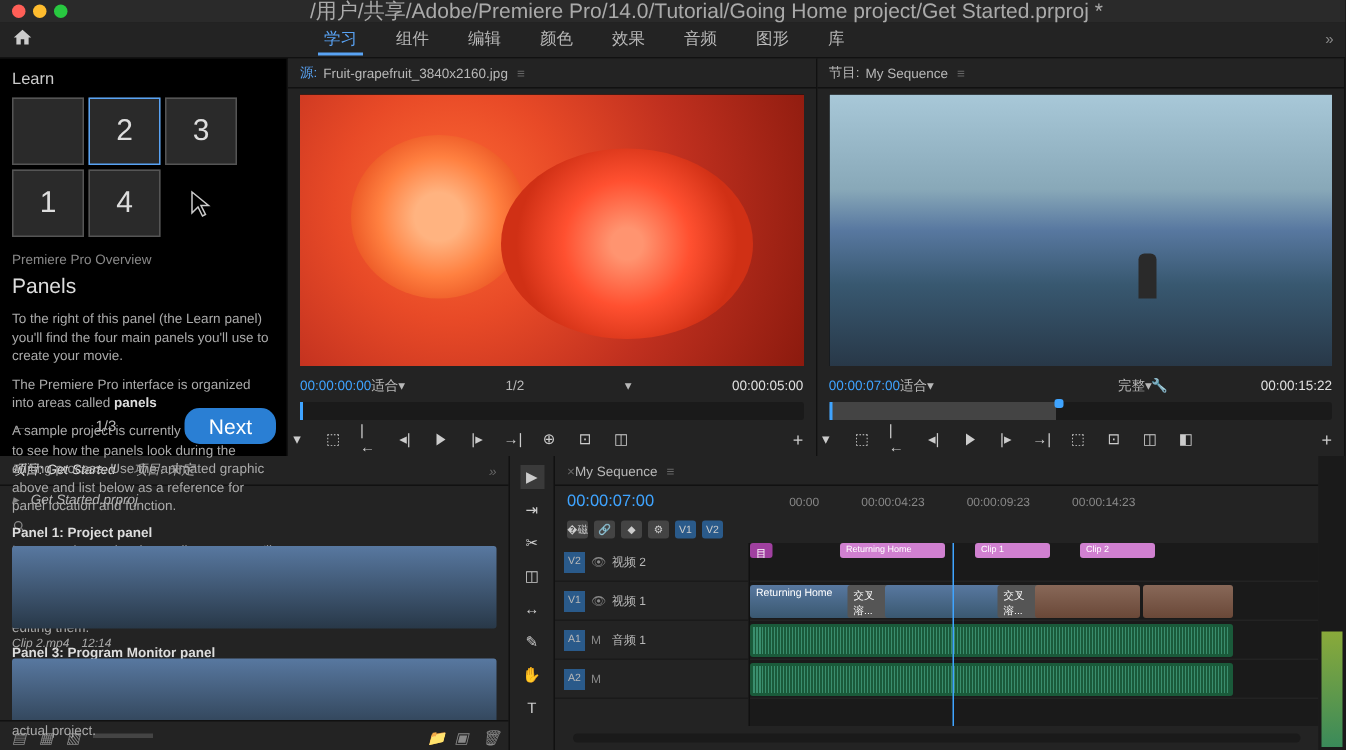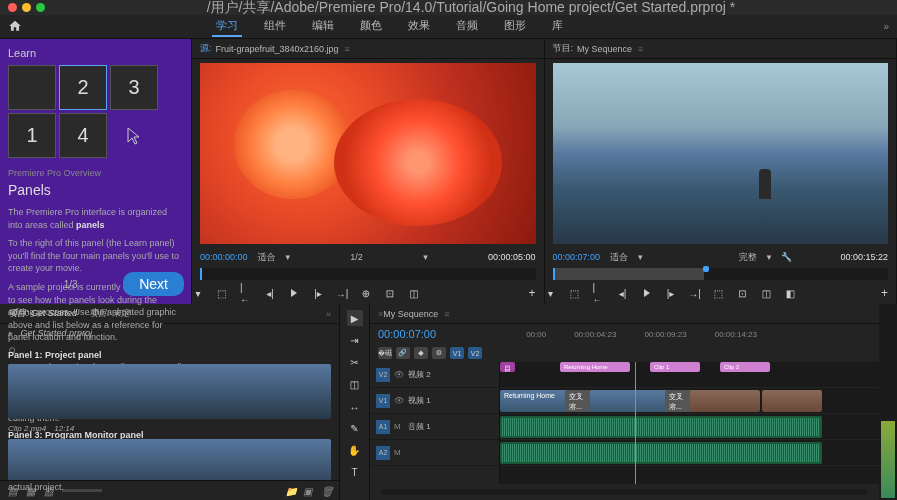--- a/index.html
+++ b/index.html
@@ -11,21 +11,21 @@
 .dot.yellow { background: #febc2e; }
 .dot.green { background: #28c840; }
 .title-path { flex: 1; text-align: center; font-size: 14px; color: #aaa; }
 .topbar { height: 24px; background: #232323; display: flex; align-items: center; padding: 0 8px; gap: 10px; border-bottom: 1px solid #111; }
 .home-icon svg { width: 14px; height: 14px; fill: #ccc; }
 .tabs { display: flex; gap: 18px; margin-left: 180px; }
 .tab { font-size: 11px; color: #b8b8b8; cursor: pointer; padding: 2px 4px; }
 .tab.active { color: #59a3f4; border-bottom: 2px solid #59a3f4; }
 .chevrons { margin-left: auto; color: #888; }
 .main { display: flex; height: 265px; }
-.learn-panel { width: 192px; background: #4c1d95; padding: 8px; border-right: 1px solid #111; }
+.learn-panel { width: 192px; background: #000000; padding: 8px; border-right: 1px solid #111; }
 .learn-head { font-size: 11px; color: #ccc; margin-bottom: 6px; display: flex; align-items: center; }
 .boxes { display: grid; grid-template-columns: 48px 48px 48px; grid-template-rows: 45px 45px; gap: 3px; margin-bottom: 10px; }
 .box { border: 1px solid #555; display: flex; align-items: center; justify-content: center; font-size: 20px; color: #ddd; background: #2a2a2a; }
 .box.active { border: 1px solid #59a3f4; }
 .cursor-box { display: flex; align-items: center; justify-content: center; }
 .learn-sub { color: #888; font-size: 9px; margin: 4px 0; }
 .learn-title { color: #ddd; font-size: 14px; margin: 4px 0 8px; }
 .learn-text { font-size: 9px; color: #aaa; line-height: 1.4; margin-bottom: 6px; }
 .learn-text b { color: #ddd; }
 .learn-list { list-style: none; }
@@ -37,21 +37,21 @@
 .mon-head span.blue { color: #59a3f4; margin-right: 4px; }
 .mon-img { flex: 1; margin: 4px 8px; background: #000; display: flex; align-items: center; justify-content: center; position: relative; overflow: hidden; }
 .fruit { width: 100%; height: 100%; background: radial-gradient(circle at 30% 40%, #ff6b35 0%, #e84a27 30%, #c0301f 60%, #8b1a0e 100%); position: relative; }
 .fruit::before { content: ""; position: absolute; left: 10%; top: 15%; width: 35%; height: 60%; border-radius: 50%; background: radial-gradient(circle, #ffb380 20%, #ff8040 50%, #e85020 80%); }
 .fruit::after { content: ""; position: absolute; right: 10%; bottom: 10%; width: 50%; height: 70%; border-radius: 50%; background: radial-gradient(circle, #ff9470 10%, #ff5030 40%, #d03015 70%); }
 .lake { width: 100%; height: 100%; background: linear-gradient(to bottom, #a8c8d8 0%, #88a8b8 35%, #5878a0 50%, #385870 70%, #283848 100%); position: relative; }
 .lake-text { position: absolute; left: 30px; bottom: 40px; color: #fff; }
 .lake-text .t1 { font-size: 16px; font-weight: 300; }
 .lake-text .t2 { font-size: 10px; font-weight: 300; }
 .person { position: absolute; right: 35%; bottom: 25%; width: 12px; height: 30px; background: #2a2a2a; border-radius: 4px 4px 0 0; }
-.mon-controls { height: 18px; display: flex; align-items: center; padding: 0 8px; gap: 10px; font-size: 9px; }
+.mon-controls { height: 18px; display: flex; align-items: center; padding: 0 8px; font-size: 9px; }
 .timecode { color: #3fa4ff; }
 .timecode.r { color: #e0e0e0; margin-left: auto; }
 .mon-scrub { height: 12px; margin: 2px 8px; background: #1a1a1a; border-radius: 2px; position: relative; }
 .mon-scrub::after { content: ""; position: absolute; left: 0; top: 0; width: 2px; height: 100%; background: #3fa4ff; }
 .mon-buttons { height: 22px; display: flex; align-items: center; justify-content: center; gap: 12px; }
 .mon-buttons .btn { width: 12px; height: 12px; color: #ccc; cursor: pointer; display: flex; align-items: center; justify-content: center; }
 .btn svg { width: 10px; height: 10px; fill: #ccc; }
 .plus { margin-left: auto; margin-right: 8px; color: #ccc; font-size: 12px; }
 .learn-footer { position: absolute; bottom: 8px; left: 8px; width: 176px; display: flex; align-items: center; justify-content: space-between; }
 .next-btn { background: #2a7fd4; color: #fff; padding: 4px 16px; border-radius: 10px; font-size: 14px; cursor: pointer; }
@@ -144,22 +144,22 @@
       <div class="box">1</div>
       <div class="box">4</div>
       <div class="cursor-box">
         <svg width="16" height="20" viewBox="0 0 16 20">
             <path d="M2 2 L2 16 L6 12 L9 18 L11 17 L8 11 L13 11 Z" fill="none" stroke="#ccc" stroke-width="1"></path>
           </svg>
       </div>
     </div>
     <div class="learn-sub">Premiere Pro Overview</div>
     <div class="learn-title">Panels</div>
+    <p class="learn-text">To the right of this panel (the Learn panel) you'll find the four main panels you'll use to create your movie.</p>
     <p class="learn-text"><span>The Premiere Pro interface is organized into areas called </span><b>panels</b></p>
-    <p class="learn-text">To the right of this panel (the Learn panel) you'll find the four main panels you'll use to create your movie.</p>
     <p class="learn-text">A sample project is currently open for you to see how the panels look during the editing process. Use the animated graphic above and list below as a reference for panel location and function.</p>
     <ul class="learn-list">
       <li><b>Panel 1: Project panel</b><br><span>Import and organize the media assets you'll use in your project.</span></li>
       <li><b>Panel 2: Source Monitor panel</b><br><span>Preview the clips you've imported before editing them.</span></li>
       <li><b>Panel 3: Program Monitor panel</b><br><span>Preview your project as you create it.</span></li>
       <li><b>Panel 4: Timeline panel</b><br><span>Arrange and edit your clips to create your actual project.</span></li>
     </ul>
     <div class="learn-footer">
       <span style="color:#888">←</span>
       <span>1/3</span>

